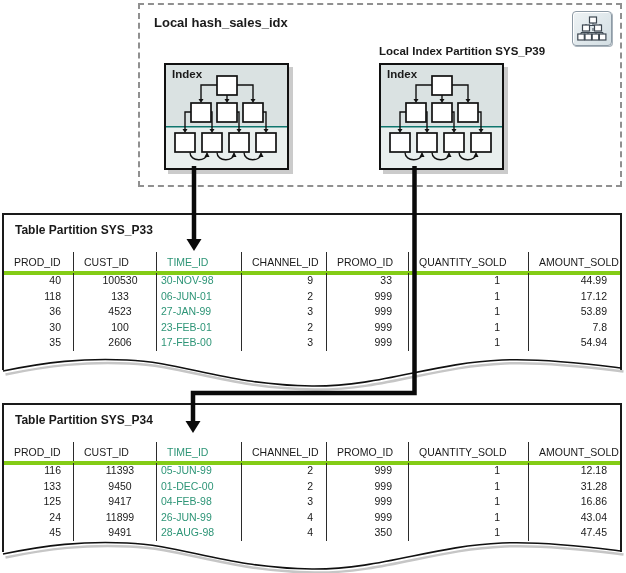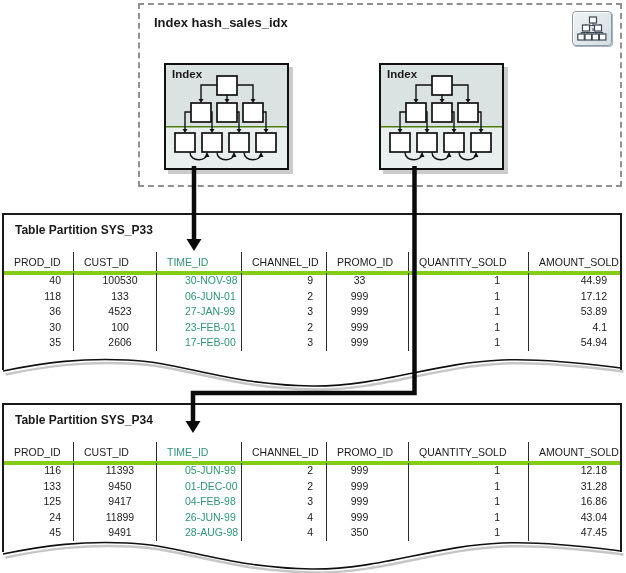--- a/index.html
+++ b/index.html
@@ -26,21 +26,21 @@
     box-sizing:border-box;border:1px solid #8d9aa5;border-radius:4px;
     background:linear-gradient(135deg,#eef3f5 0%,#d3dee3 100%);
     box-shadow:inset 1px 1px 0 #fff, 1px 1px 0 #aab4bc;
     display:flex;align-items:center;justify-content:center;
   }
   .part-label{position:absolute;font-size:11.5px;font-weight:bold;white-space:nowrap;}
   .lbl1{left:25px;top:40px;}
   .lbl2{left:239px;top:40px;}
   .idx-box{
     position:absolute;width:121px;height:103px;box-sizing:content-box;
-    border:2px solid #111;background:#4d7c0f;box-shadow:4px 4px 0 var(--shadow);
+    border:2px solid #111;background:#0f766e;box-shadow:4px 4px 0 var(--shadow);
   }
   .box1{left:24px;top:58px;}
   .box2{left:239px;top:58px;}
   .idx-box-label{position:absolute;left:6px;top:3px;font-size:11.5px;font-weight:bold;z-index:2;}
   .btree{position:absolute;left:0;top:0;}
   
   .prt{
     position:absolute;left:2px;width:620px;box-sizing:border-box;
     border:2px solid var(--ink);border-bottom:none;background:#fff;
   }
@@ -59,23 +59,23 @@
   }
   .th:nth-child(1){border-left:none;}
   .th:nth-child(3){color:var(--teal);}
   .body{position:absolute;left:0;top:58px;}
   .td{
     box-sizing:border-box;height:15.5px;line-height:15.5px;font-size:10.5px;
     white-space:nowrap;border-left:1px solid #2b2b2b;overflow:visible;
   }
   .body .td:nth-child(7n+1){border-left:none;text-align:right;padding-right:12px;}
   .body .td:nth-child(7n+2){text-align:center;padding-right:10px;padding-left:20px;}
-  .body .td:nth-child(7n+3){text-align:left;padding-left:28px;color:var(--teal);}
+  .body .td:nth-child(7n+3){text-align:left;padding-left:4px;color:var(--teal);}
   .body .td:nth-child(7n+4){text-align:right;padding-right:13px;}
-  .body .td:nth-child(7n+5){text-align:center;padding-right:16px;}
+  .body .td:nth-child(7n+5){text-align:right;padding-right:16px;}
   .body .td:nth-child(7n+6){text-align:right;padding-right:28px;}
   .body .td:nth-child(7n){text-align:right;padding-right:13px;}
   .wave{position:absolute;left:-2px;overflow:visible;pointer-events:none;}
   .prt1 .wave{top:138px;}
   .prt2 .wave{top:131px;}
   
   .overlay{position:absolute;left:0;top:0;pointer-events:none;z-index:10;}
   .defs-hidden{position:absolute;width:0;height:0;}
 </style>
 </head>
@@ -128,41 +128,42 @@
     </g>
     <g id="wavepath">
       <path d="M1 18 C45 9 80 5 125 7 C180 9 225 32 310 33 C380 33.5 430 10 500 7 C545 5 595 12 619 15"></path>
     </g>
   </defs>
 </svg>
 
 <div class="page">
 
   <div class="idx-container">
-    <div class="idx-title">Index hash_sales_idx</div>
+    <div class="idx-title">Local hash_sales_idx</div>
 
     <div class="hier-btn">
       <svg width="30" height="26" viewBox="0 0 30 26">
         <g stroke="#3c4650" stroke-width="1" fill="none">
           <path d="M16 5 V8 M9 12 V15 M16 12 V15 M23 12 V15"></path>
           <path d="M9 9.5 H23 M9 8 V9.5 M23 8 V9.5 M16 8 V9.5"></path>
           <path d="M4 16.5 H26 M4 16.5 V18 M11 16.5 V18 M19 16.5 V18 M26 16.5 V18"></path>
         </g>
         <g fill="#fff" stroke="#3c4650" stroke-width="1.2">
           <rect x="12.5" y="1" width="7" height="6"></rect>
           <rect x="5.5" y="9" width="7" height="6"></rect>
           <rect x="17.5" y="9" width="7" height="6"></rect>
           <rect x="0.8" y="18" width="6.5" height="6"></rect>
           <rect x="8" y="18" width="6.5" height="6"></rect>
           <rect x="15.2" y="18" width="6.5" height="6"></rect>
           <rect x="22.4" y="18" width="6.5" height="6"></rect>
         </g>
       </svg>
     </div>
 
+    <div class="part-label lbl2">Local Index Partition SYS_P39</div>
 
     <div class="idx-box box1">
       <div class="idx-box-label">Index</div>
       <svg class="btree" width="121" height="103" viewBox="0 0 121 103">
           <use href="#btree"></use>
         </svg>
     </div>
 
     <div class="idx-box box2">
       <div class="idx-box-label">Index</div>
@@ -204,21 +205,21 @@
         <div class="td">3</div>
         <div class="td">999</div>
         <div class="td">1</div>
         <div class="td">53.89</div>
         <div class="td">30</div>
         <div class="td">100</div>
         <div class="td">23-FEB-01</div>
         <div class="td">2</div>
         <div class="td">999</div>
         <div class="td">1</div>
-        <div class="td">4.1</div>
+        <div class="td">7.8</div>
         <div class="td">35</div>
         <div class="td">2606</div>
         <div class="td">17-FEB-00</div>
         <div class="td">3</div>
         <div class="td">999</div>
         <div class="td">1</div>
         <div class="td">54.94</div>
       </div>
     <svg class="wave" width="624" height="48" viewBox="0 0 624 48">
       <use href="#wavepath" transform="translate(2.5,3.5)" stroke="#c6c6c6" stroke-width="2.5" fill="none"></use>

